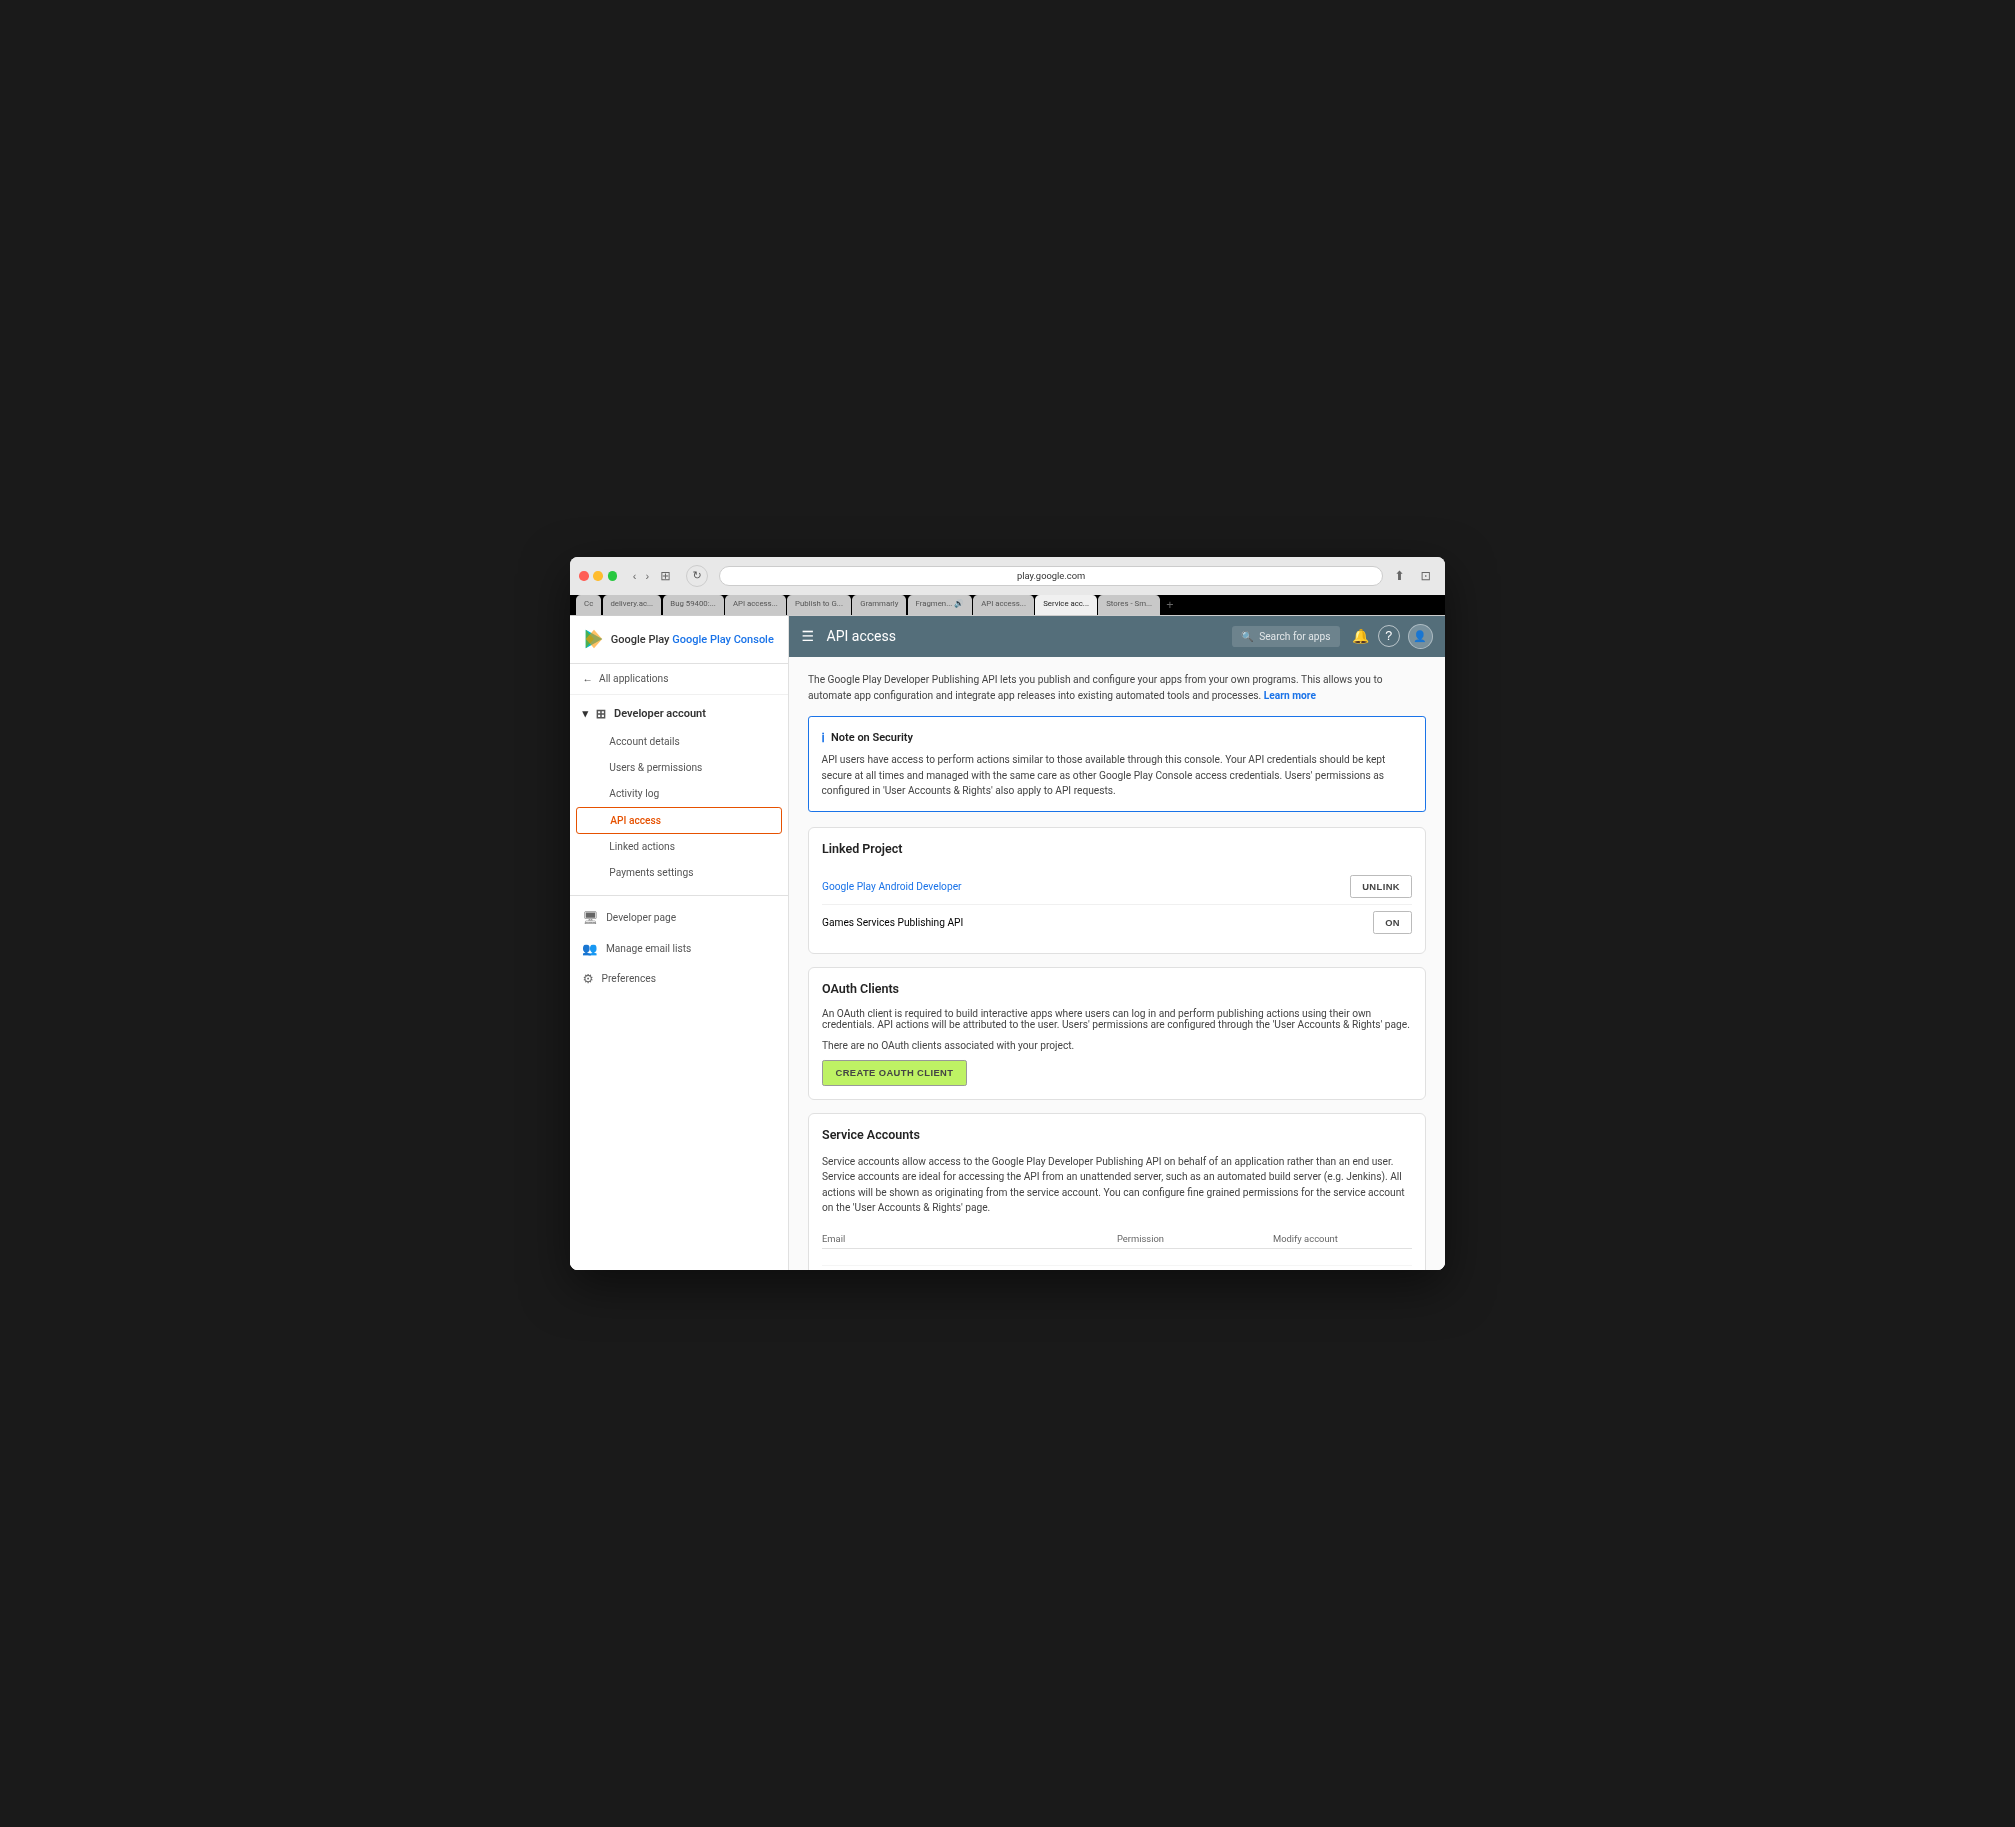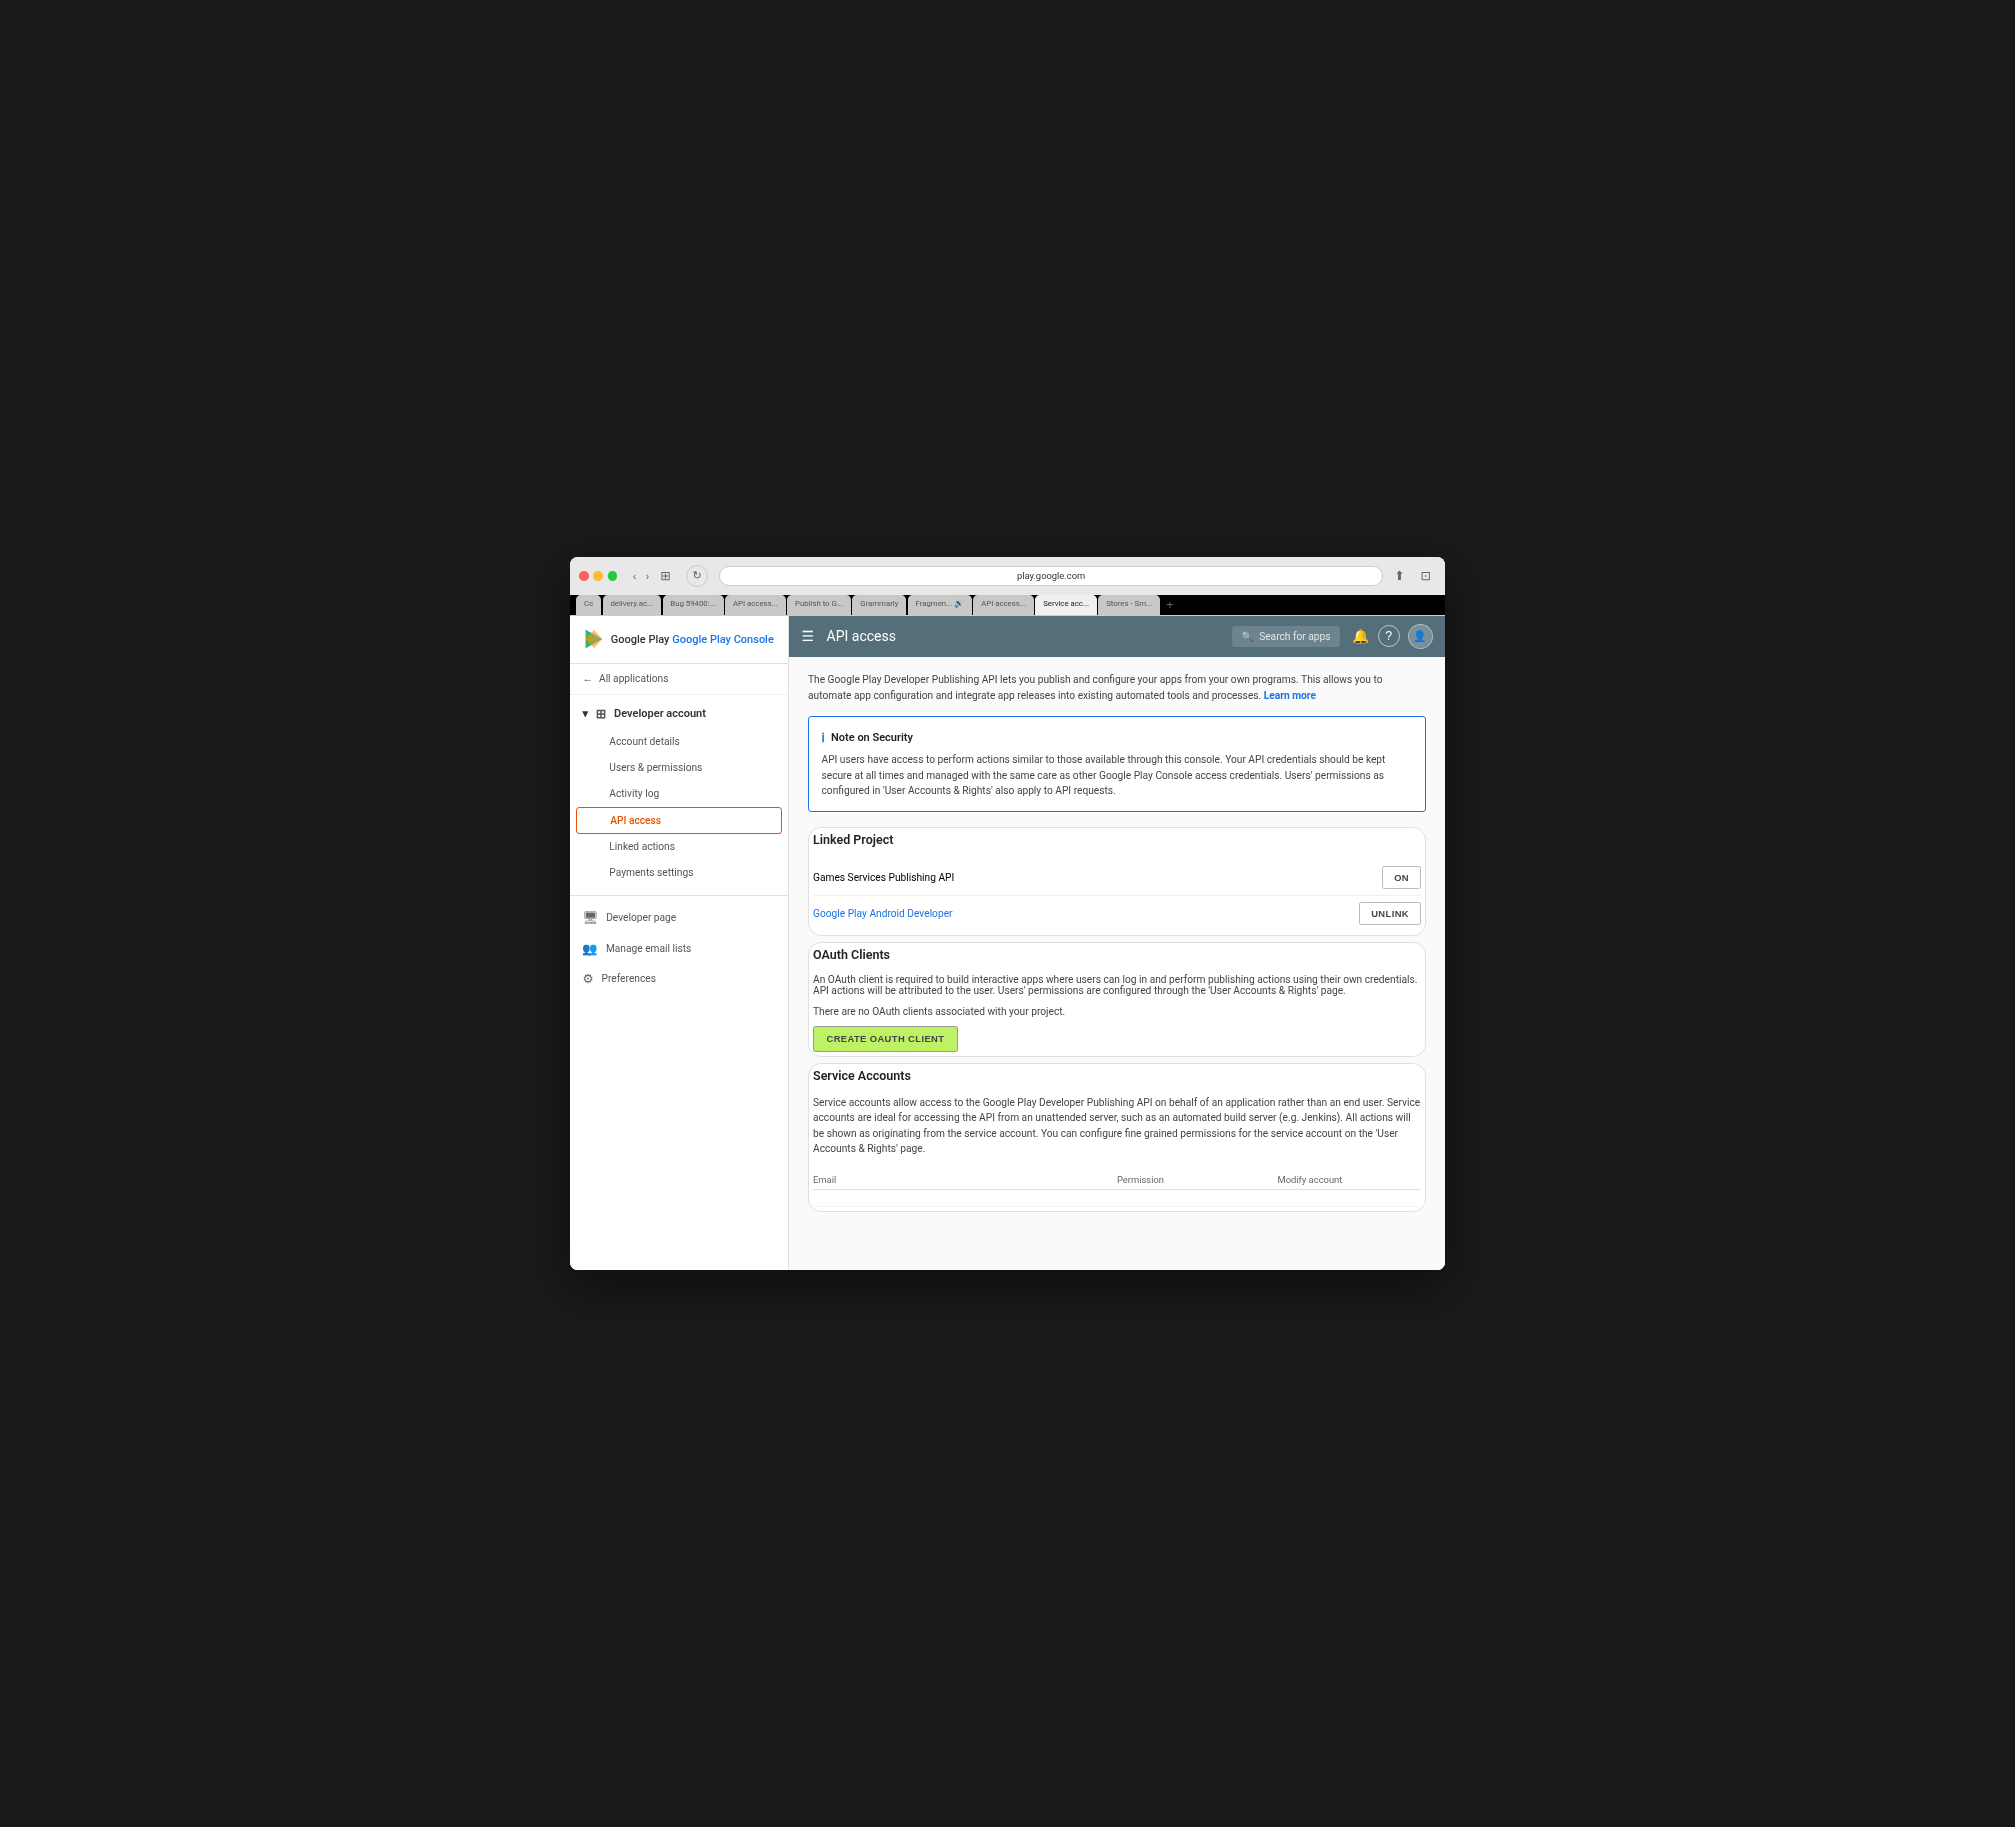--- a/index.html
+++ b/index.html
@@ -340,23 +340,23 @@
     .security-note-text {
       font-size: 10.2px;
       color: #444;
       line-height: 1.5;
     }
 
     
     .section-card {
       background: white;
       border: 0.8px solid #e0e0e0;
-      border-radius: 13px;
-      padding: 4px;
-      margin-bottom: 6px;
+      border-radius: 6px;
+      padding: 13px;
+      margin-bottom: 13px;
     }
 
     .section-title {
       font-size: 12.5px;
       font-weight: 600;
       color: #222;
       margin-bottom: 12.5px;
     }
 
     
@@ -581,29 +581,29 @@
             <span class="info-icon">ℹ</span>
             <span>Note on Security</span>
           </div>
           <p class="security-note-text">API users have access to perform actions similar to those available through this console. Your API credentials should be kept secure at all times and managed with the same care as other Google Play Console access credentials. Users' permissions as configured in 'User Accounts &amp; Rights' also apply to API requests.</p>
         </div>
 
         <div class="section-card">
           <h2 class="section-title">Linked Project</h2>
           <div class="linked-project-row">
             <div class="linked-project-name">
+              <a>Google Play Android Developer</a>
+            </div>
+            <button class="btn-unlink">UNLINK</button>
+          </div>
+          <div class="linked-project-row">
+            <div class="linked-project-name">
               <span>Games Services Publishing API</span>
             </div>
             <button class="btn-on">ON</button>
-          </div>
-          <div class="linked-project-row">
-            <div class="linked-project-name">
-              <a>Google Play Android Developer</a>
-            </div>
-            <button class="btn-unlink">UNLINK</button>
           </div>
         </div>
 
         <div class="section-card">
           <h2 class="section-title">OAuth Clients</h2>
           <p class="no-oauth-text">An OAuth client is required to build interactive apps where users can log in and perform publishing actions using their own credentials. API actions will be attributed to the user. Users' permissions are configured through the 'User Accounts &amp; Rights' page.</p>
           <p class="no-oauth-text">There are no OAuth clients associated with your project.</p>
           <button class="btn-outline">CREATE OAUTH CLIENT</button>
         </div>
 

